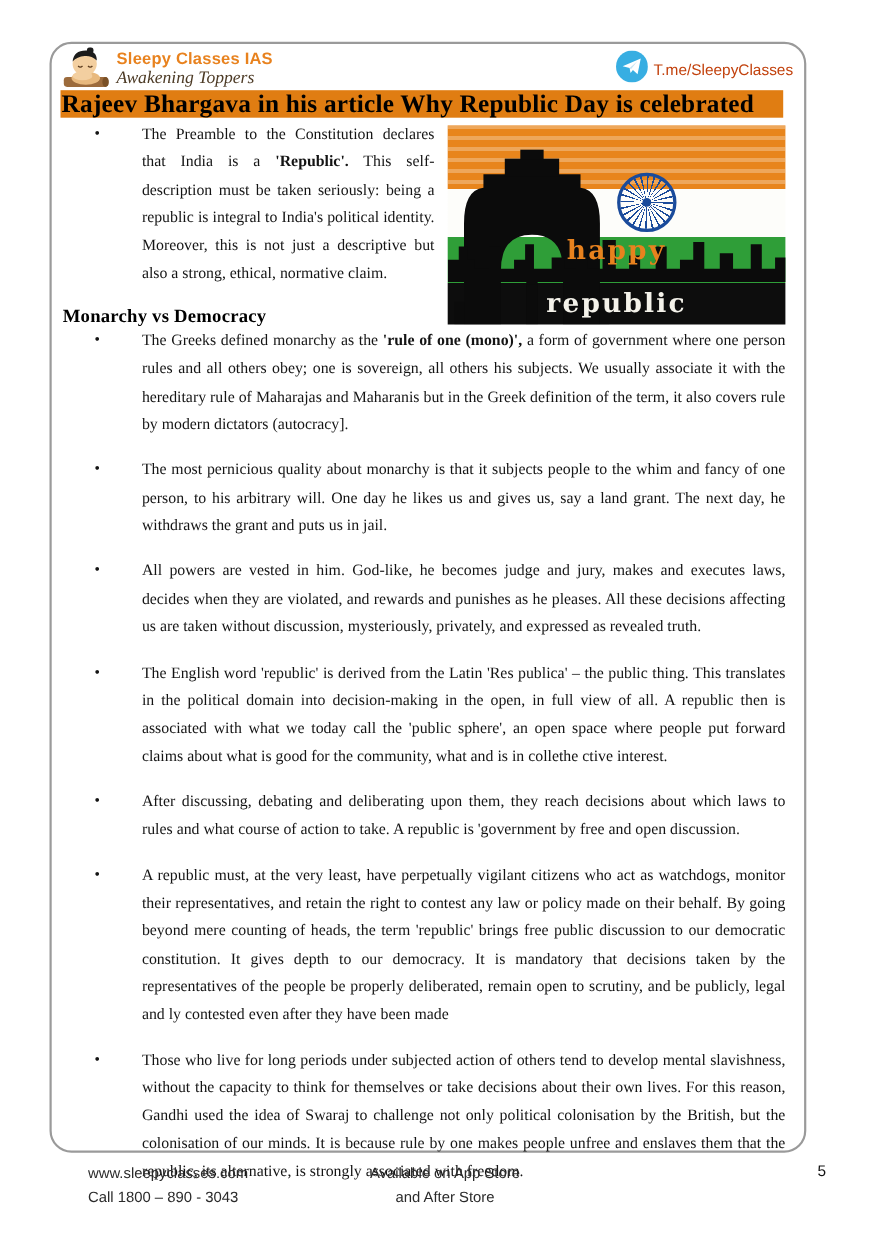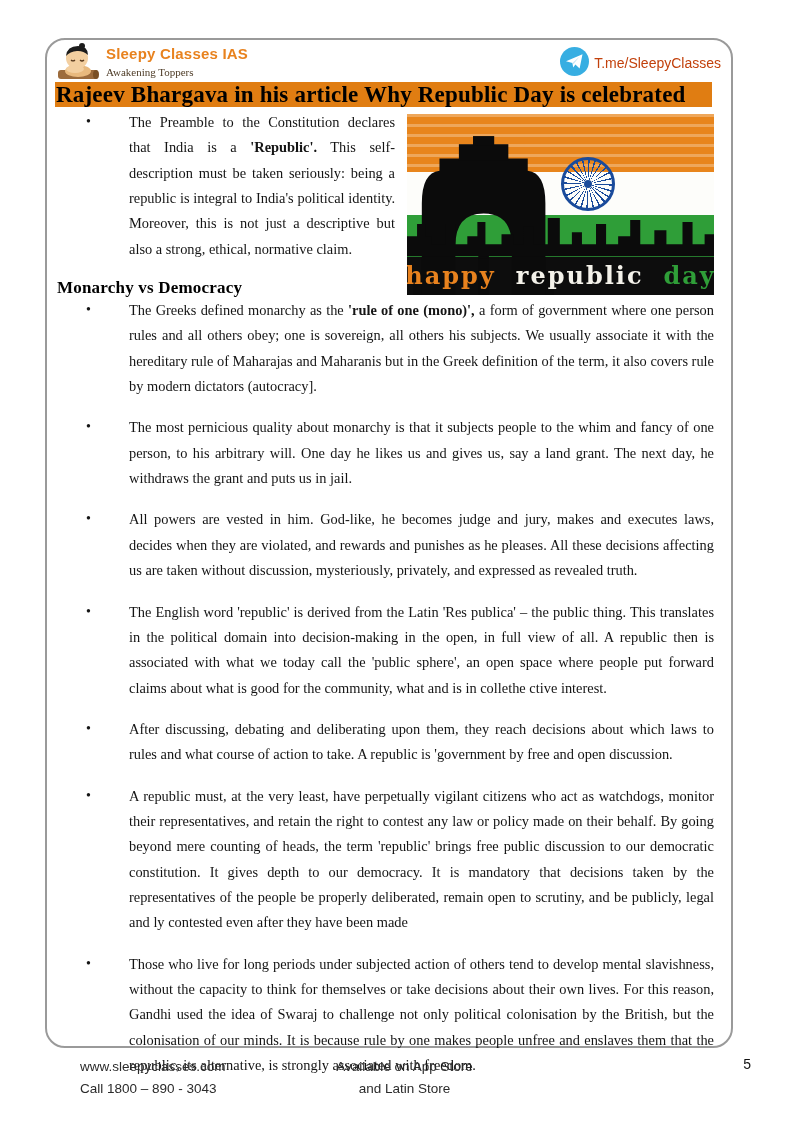--- a/index.html
+++ b/index.html
@@ -18,21 +18,21 @@
     display:flex;justify-content:space-between;align-items:center;
   }
   .brand{display:flex;align-items:center;gap:5px;}
   .brand svg{display:block;}
   .brand-text{line-height:1.05;}
   .brand-name{
     font-family:"Liberation Sans",sans-serif;font-weight:bold;font-size:15px;
     color:#e8821e;letter-spacing:.2px;
   }
   .brand-tagline{
-    font-family:"Liberation Serif",serif;font-size:11px;color:#4d3b26;
+    font-family:"Liberation Serif",serif;font-style:italic;font-size:16px;color:#4d3b26;
   }
   .telegram{display:flex;align-items:center;gap:5px;}
   .telegram-label{font-family:"Liberation Sans",sans-serif;font-size:14px;color:#c2410c;}
   
   .banner{
     position:absolute;left:8px;right:19px;top:42px;height:25px;
     background:#e07d12;color:#000000;font-weight:bold;font-size:23px;
     line-height:25px;padding-left:1px;letter-spacing:.2px;box-sizing:border-box;
     font-family:"Liberation Serif",serif;
   }
@@ -76,21 +76,21 @@
   }
   .chakra::after{
     content:"";position:absolute;left:50%;top:50%;width:8px;height:8px;margin:-4px 0 0 -4px;
     border-radius:50%;background:#1a4b9b;
   }
   .gate{position:absolute;left:2%;top:10%;width:46%;height:90%;}
   .skyline{position:absolute;left:0;right:0;bottom:21%;height:30%;}
   .flag-caption{
     position:absolute;left:0;right:0;bottom:0;height:21%;
     display:flex;align-items:center;justify-content:center;gap:20px;
-    font-family:"DejaVu Serif",serif;font-weight:bold;font-size:24px;letter-spacing:2px;
+    font-family:"DejaVu Serif",serif;font-weight:bold;font-size:24px;letter-spacing:2px;flex-direction:column;
   }
   .cap-happy{color:#e8821e;}
   .cap-republic{color:#f4f2ea;}
   .cap-day{color:#2f9e38;}
   
   .footer{
     position:absolute;left:16px;right:0;top:1056px;height:50px;
     font-family:Liberation Sans, sans-serif;font-size:13.5px;color:#2b2b2b;
   }
   .footer-left{position:absolute;left:64px;top:0;line-height:1.6;}
@@ -182,16 +182,16 @@
   </div>
 </div>
 
 <div class="footer">
   <div class="footer-left">
     <span>www.sleepyclasses.com</span><br>
     <span>Call 1800 – 890 - 3043</span>
   </div>
   <div class="footer-center">
     <span>Available on App Store</span><br>
-    <span>and Latin Store</span>
+    <span>and After Store</span>
   </div>
   <div class="footer-page">5</div>
 </div>
 
 </body></html>

